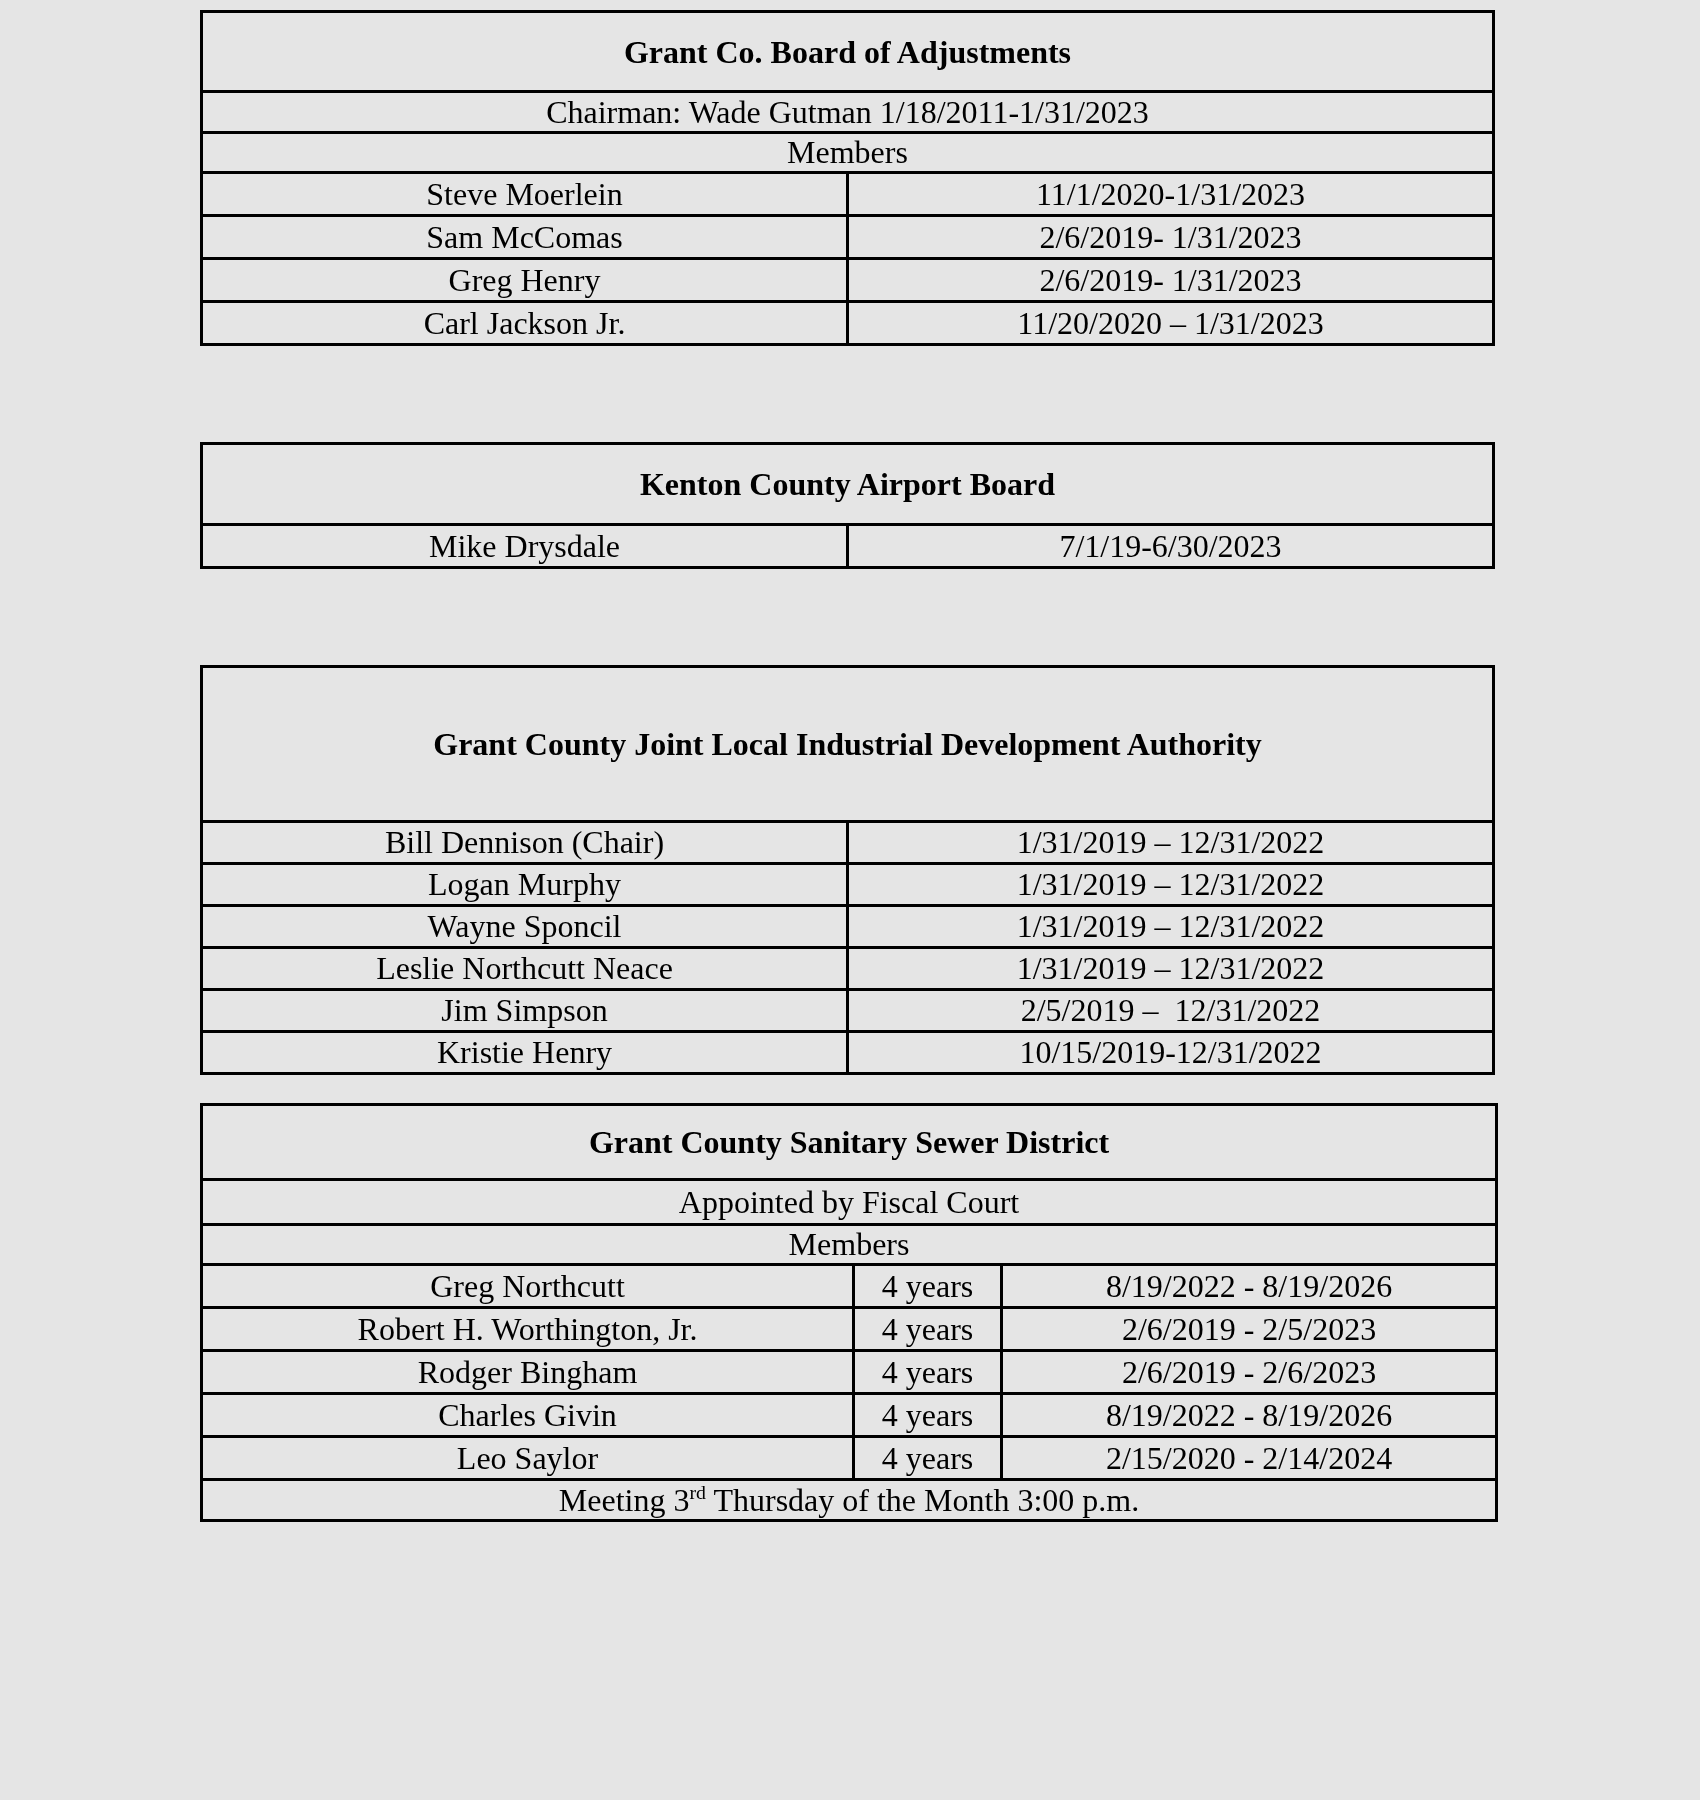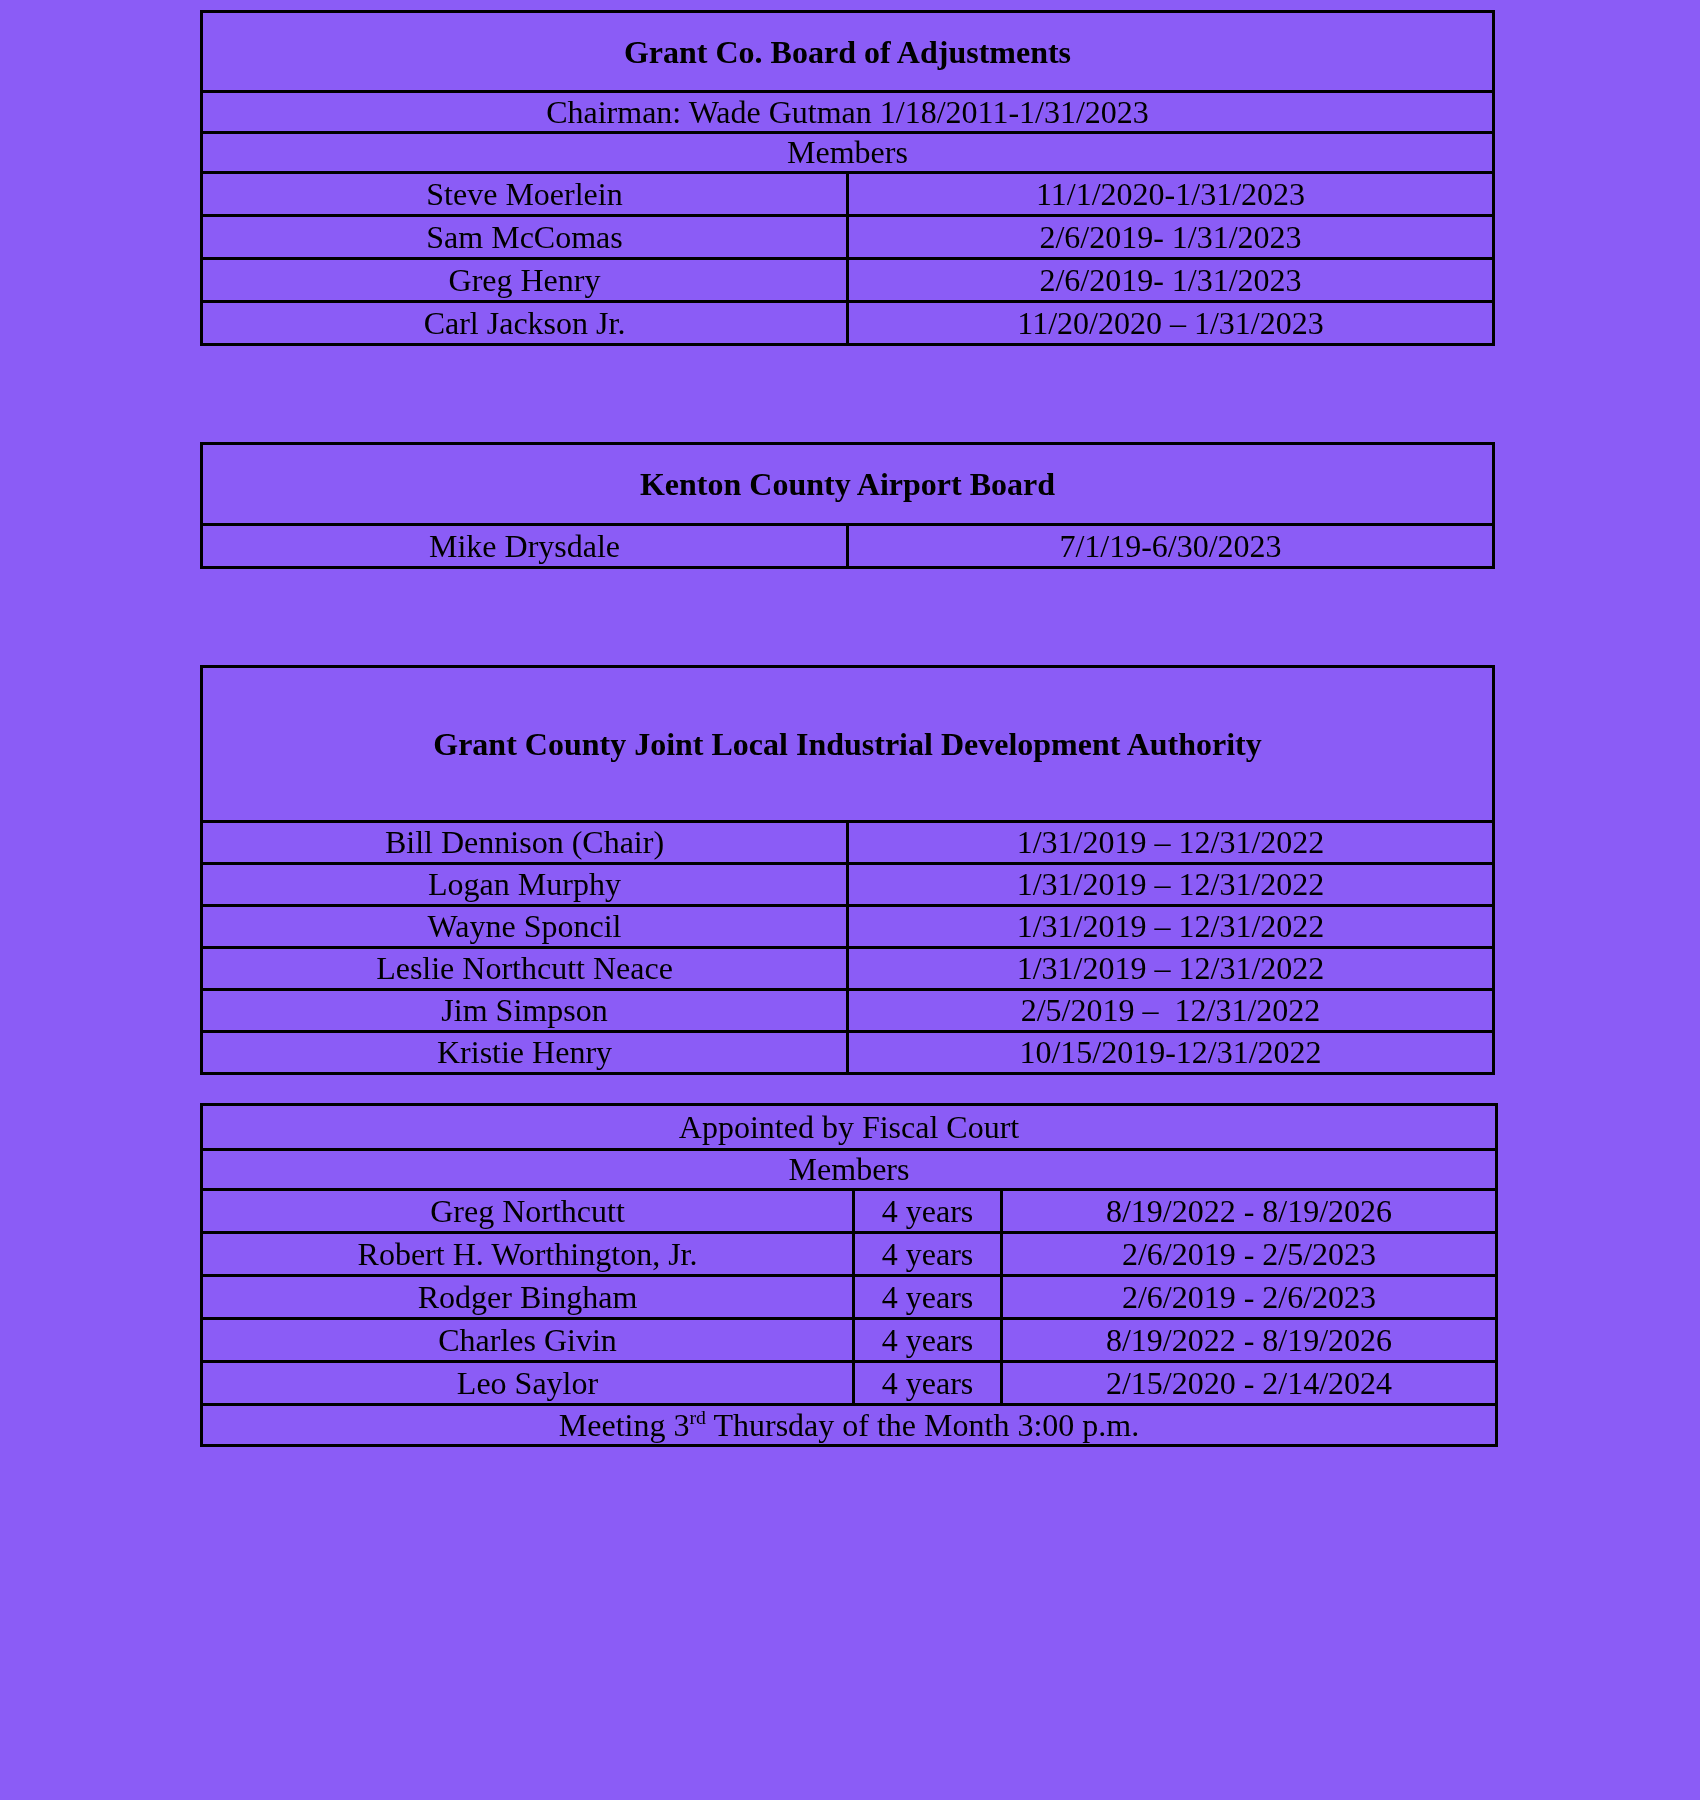--- a/index.html
+++ b/index.html
@@ -4,21 +4,21 @@
 <style>
   html, body {
     margin: 0;
     padding: 0;
     background: #ffffff;
   }
   .page {
     position: relative;
     width: 1700px;
     height: 1800px;
-    background: #8b5cf6;
+    background: #e5e5e5;
     font-family: "Liberation Serif", serif;
     color: #000000;
   }
   table.board {
     position: absolute;
     left: 200px;
     width: 1295px;
     border-collapse: collapse;
     table-layout: fixed;
   }
@@ -151,20 +151,23 @@
     </tbody>
   </table>
 
   <table class="board" id="table-sewer">
     <colgroup>
         <col style="width:652px">
         <col style="width:148px">
         <col style="width:495px">
       </colgroup>
     <tbody>
+      <tr>
+        <td colspan="3" class="title-cell">Grant County Sanitary Sewer District</td>
+      </tr>
       <tr class="appointed-row">
         <td colspan="3">Appointed by Fiscal Court</td>
       </tr>
       <tr class="members-row">
         <td colspan="3">Members</td>
       </tr>
       <tr class="data-row">
         <td>Greg Northcutt</td>
         <td>4 years</td>
         <td>8/19/2022 - 8/19/2026</td>

